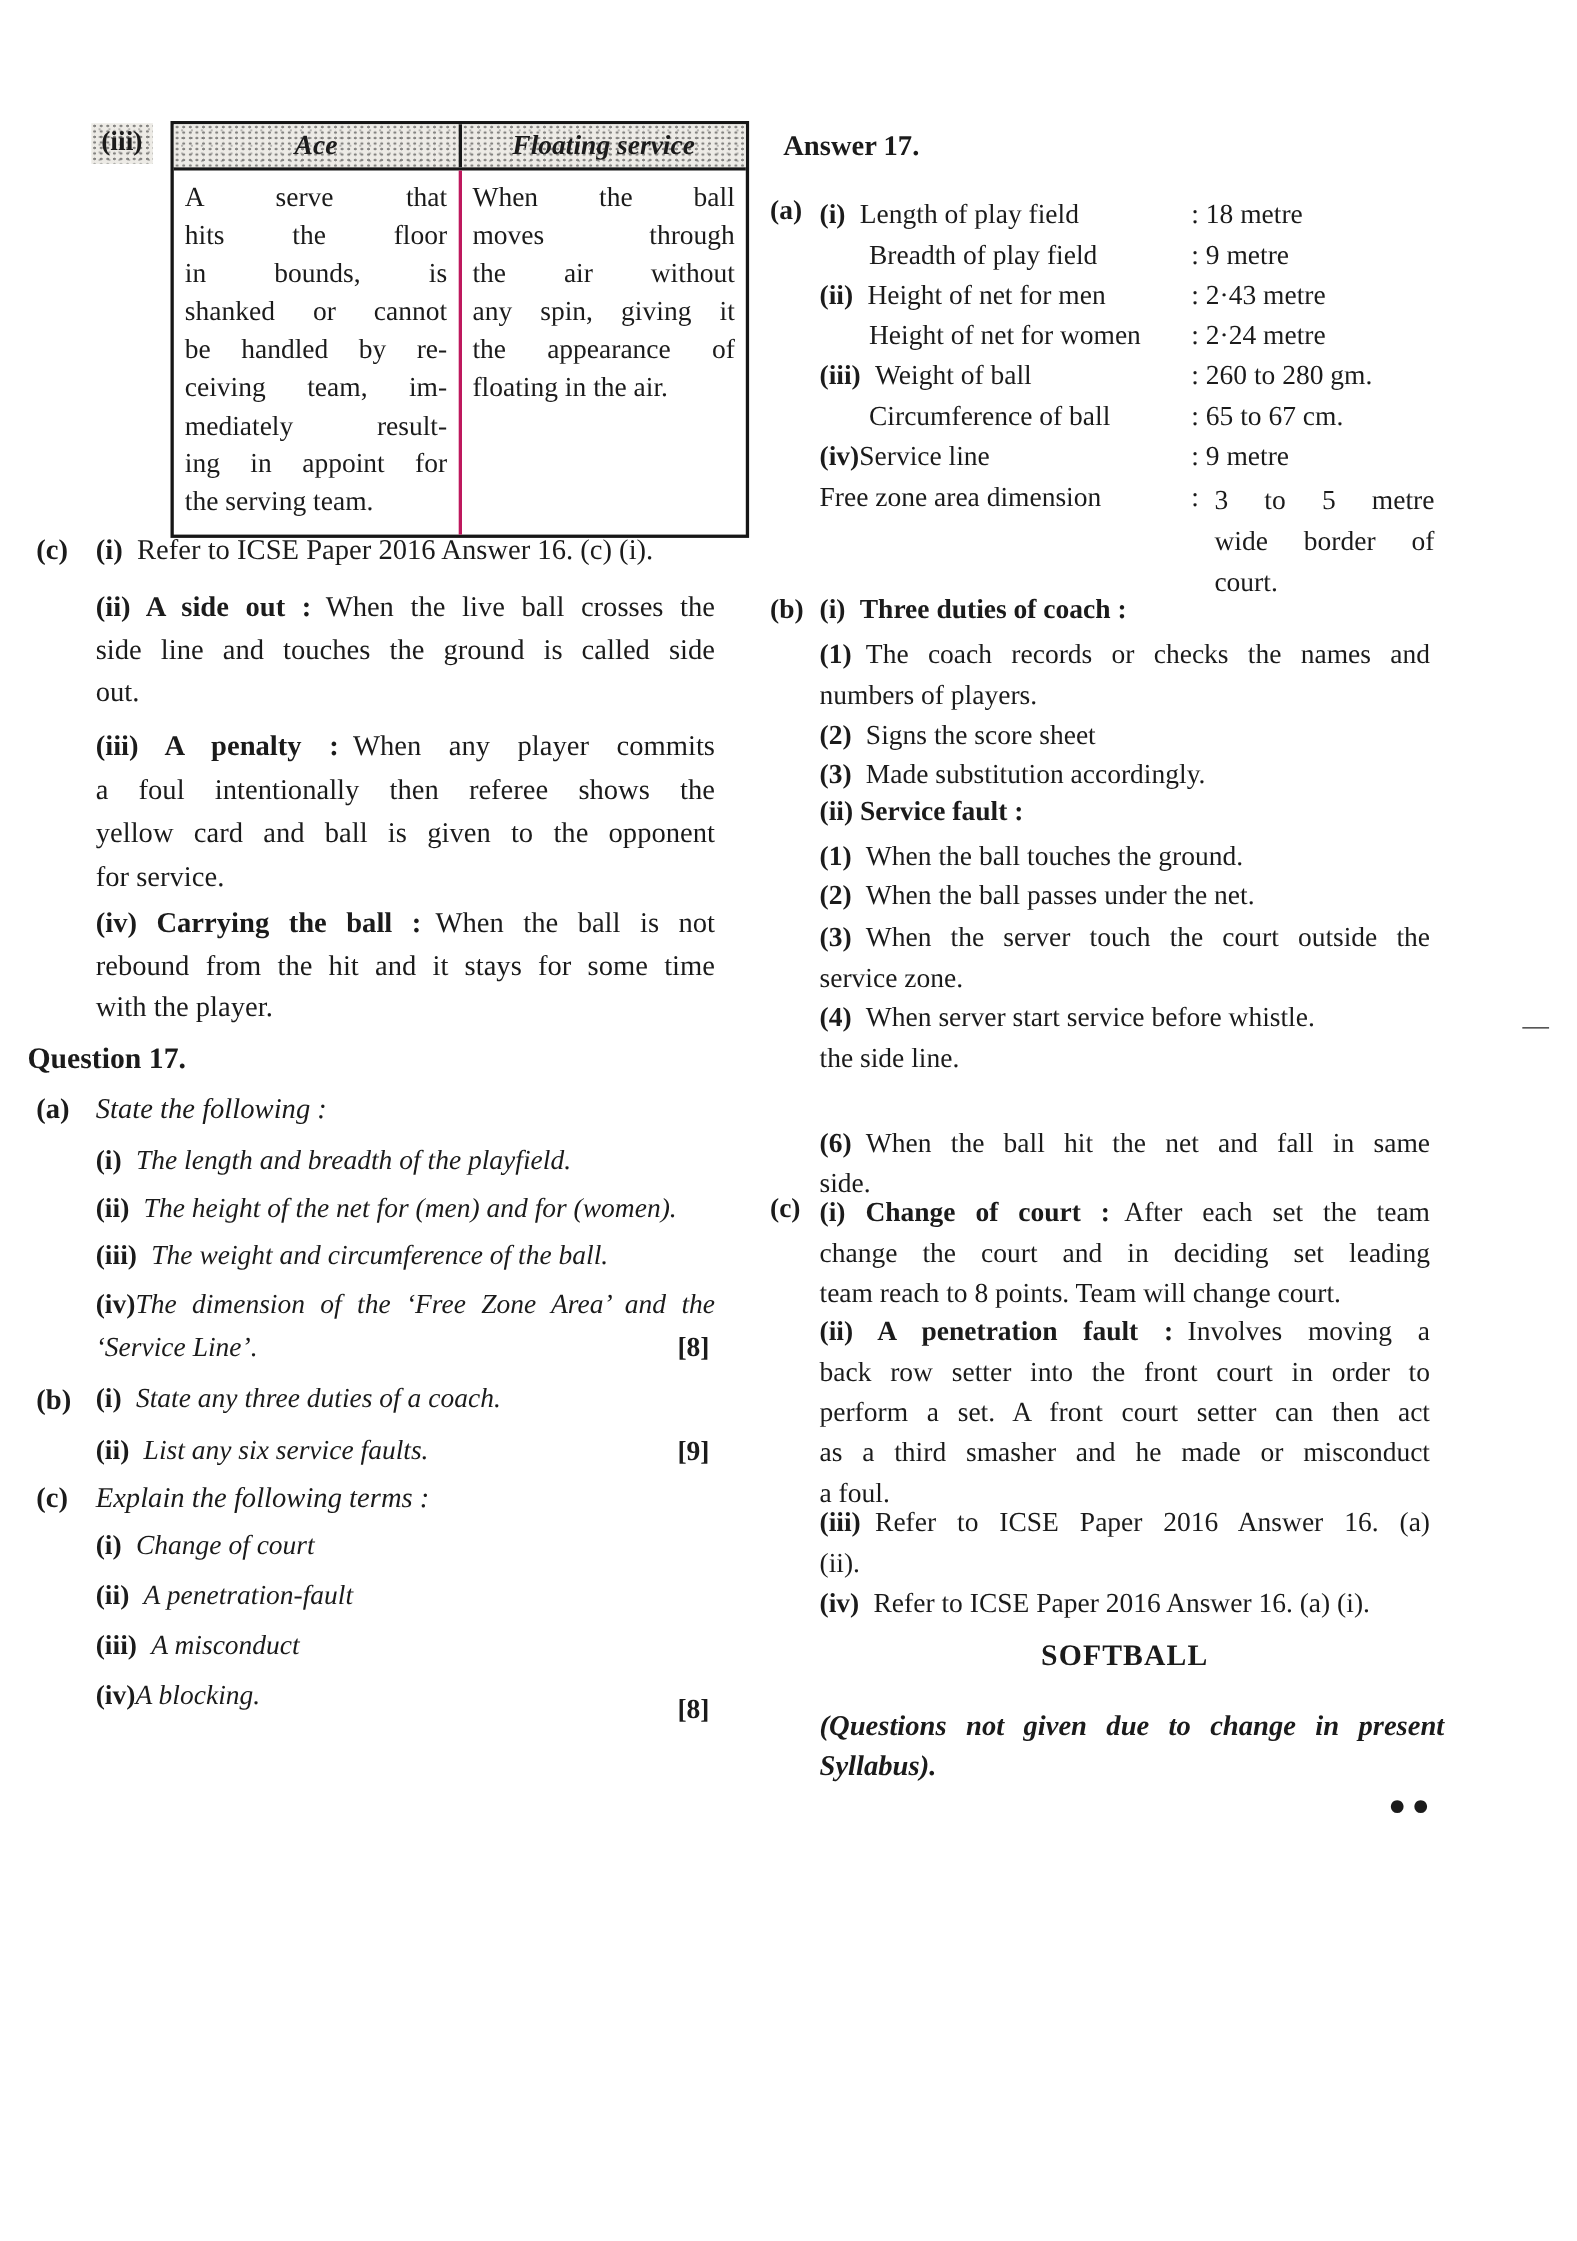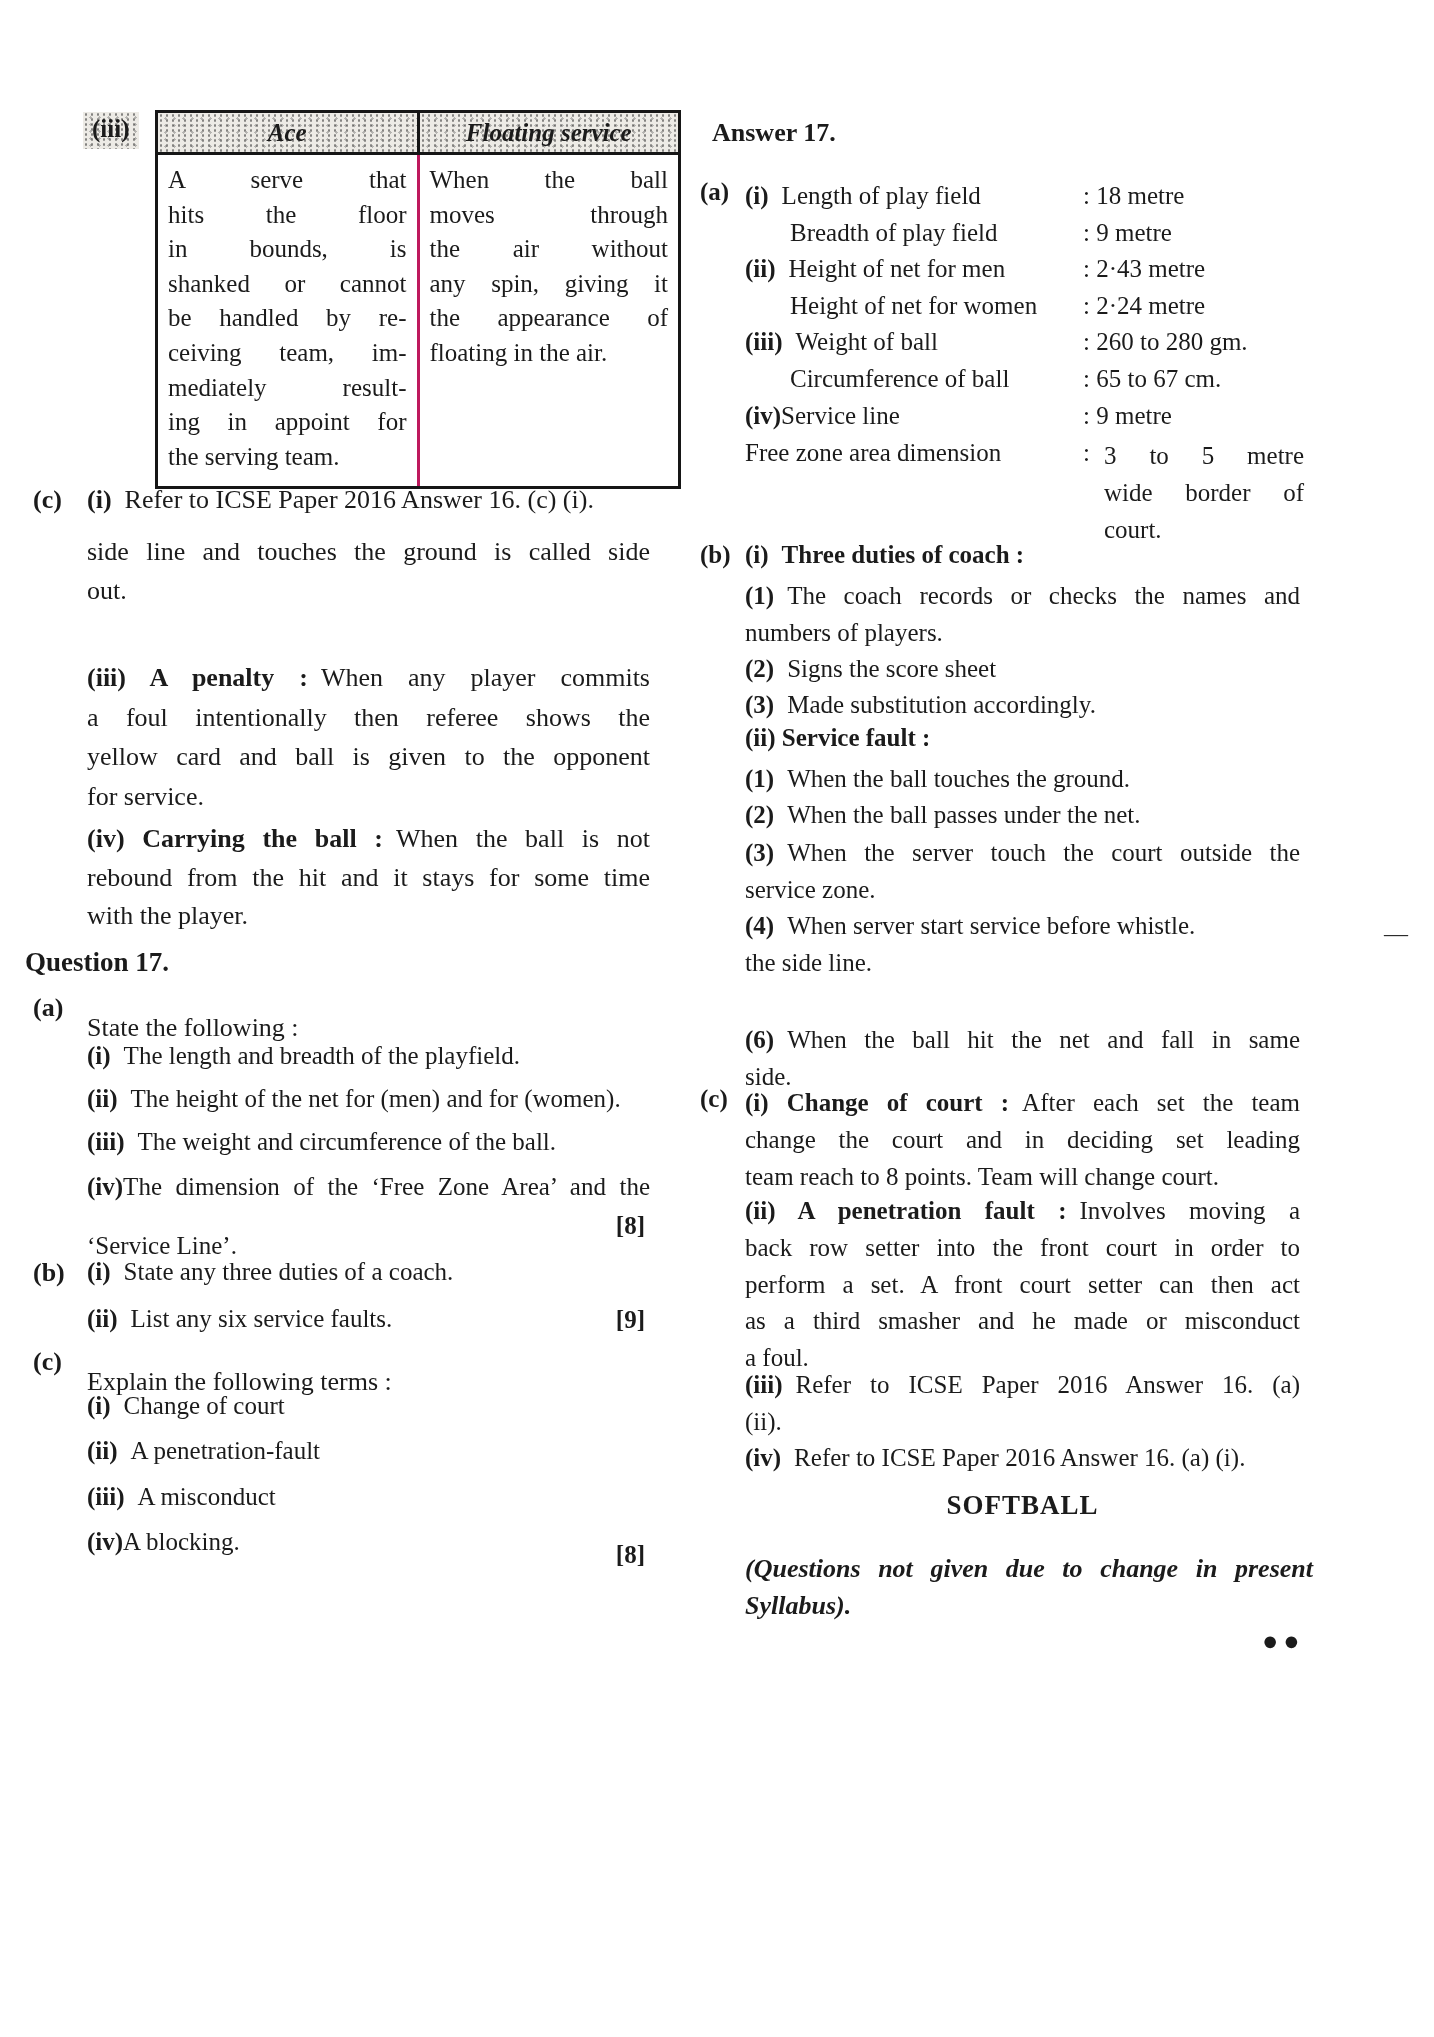--- a/index.html
+++ b/index.html
@@ -1,20 +1,20 @@
 <!DOCTYPE html>
 <html><head>
 <meta charset="utf-8">
 <style>
   html,body{margin:0;padding:0;}
   body{width:1434px;height:2037px;background:#ffffff;position:relative;overflow:hidden;
        font-family:"Liberation Serif", serif;color:#1b1b1b;}
   .abs{position:absolute;}
   .b{font-weight:bold;}
-  .i{margin-top:20px;}
+  .i{font-style:italic;}
   .ln{white-space:nowrap;}
   .jl{text-align:justify;text-align-last:justify;white-space:nowrap;overflow:visible;}
   .mr{margin-right:13px;}
   
   .stipple{background-color:#edebe6;
     background-image:radial-gradient(circle, rgba(45,45,45,.55) 1px, rgba(0,0,0,0) 1.4px),
                      radial-gradient(circle, rgba(90,90,90,.38) 1px, rgba(0,0,0,0) 1.4px);
     background-size:6px 5px, 9px 7px;background-position:0 0, 3px 2px;}
   
   #tbl-label{left:83px;top:112px;padding:3px 9px 6px;font-size:25px;font-weight:bold;}
@@ -83,20 +83,21 @@
   </div>
 
   <div id="left-col">
 
     <div class="abs mk" style="top:485px;">(c)</div>
     <div class="abs ln par" style="top:485px;">
       <span class="b mr">(i)</span><span>Refer to ICSE Paper 2016 Answer 16. (c) (i).</span>
     </div>
 
     <div class="abs par" style="top:533px;line-height:38.5px;">
+      <div class="jl"><span class="b mr">(ii) A side out :</span><span>When the live ball crosses the</span></div>
       <div class="jl">side line and touches the ground is called side</div>
       <div class="ln">out.</div>
     </div>
 
     <div class="abs par" style="top:658px;line-height:39.5px;">
       <div class="jl"><span class="b mr">(iii) A penalty :</span><span>When any player commits</span></div>
       <div class="jl">a foul intentionally then referee shows the</div>
       <div class="jl">yellow card and ball is given to the opponent</div>
       <div class="ln">for service.</div>
     </div>

